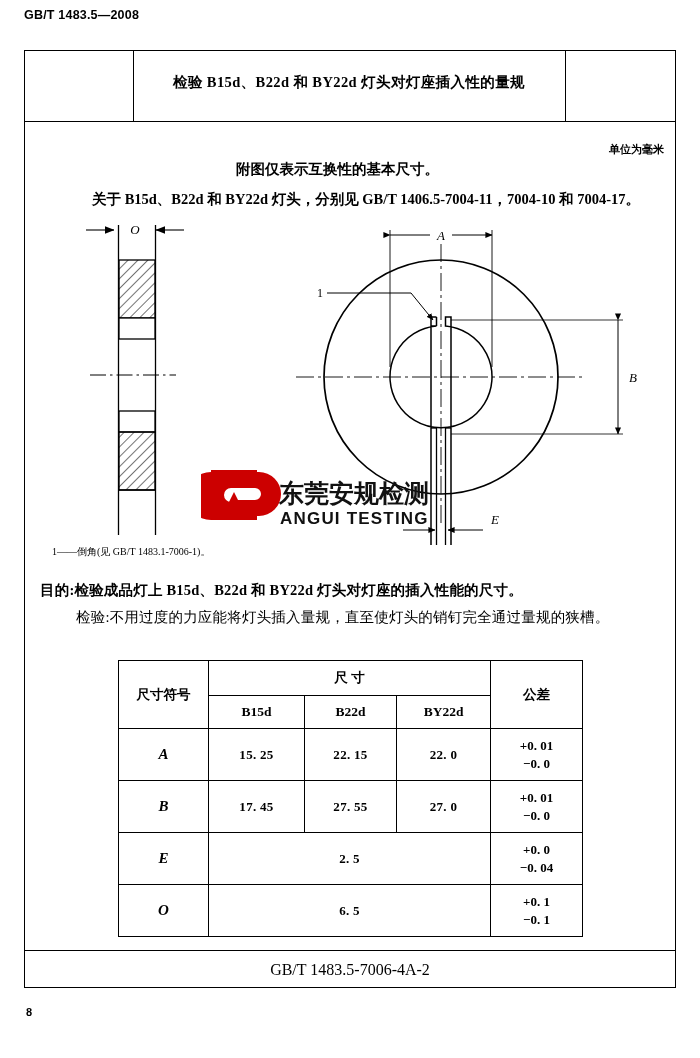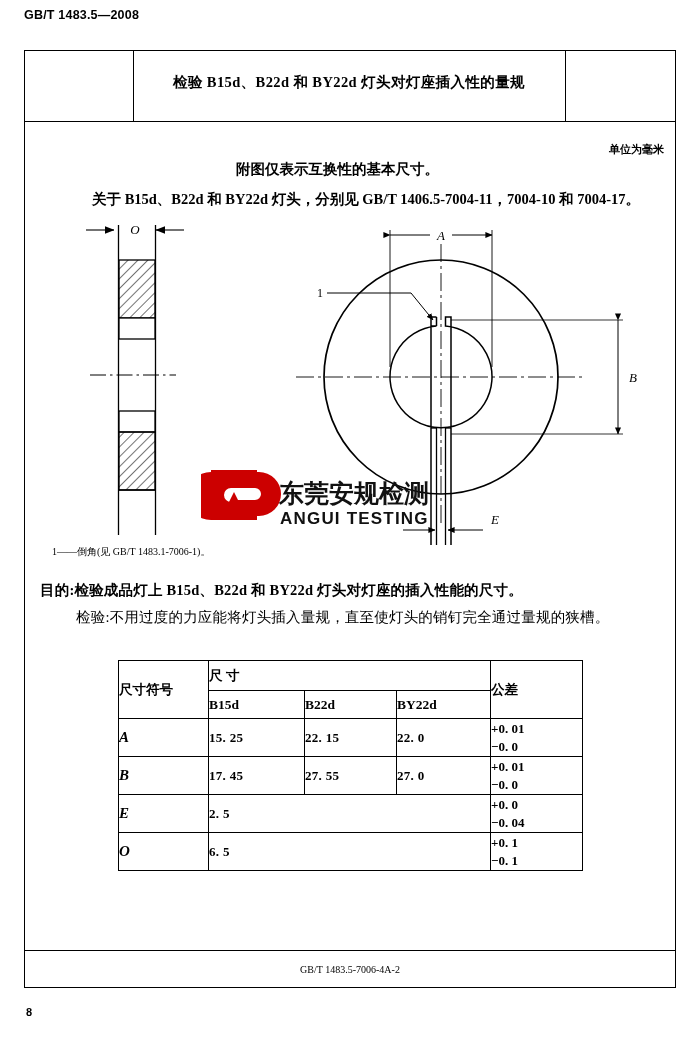--- a/index.html
+++ b/index.html
@@ -58,37 +58,37 @@
   .purpose{position:absolute;left:40px;top:581px;font-size:14.5px;font-weight:bold;letter-spacing:.2px;}
   .inspect{position:absolute;left:32px;top:608px;font-size:14.5px;font-weight:normal;letter-spacing:.2px;margin-left:44px;}
 
   
   .dtable{
     position:absolute;left:118px;top:660px;width:464px;
     border-collapse:collapse;table-layout:fixed;
   }
   .dtable td,.dtable th{
     border:1.1px solid #000;
-    vertical-align:middle;
-    font-size:13px;font-weight:bold;padding:0;
+    text-align:center;vertical-align:middle;
+    font-size:13px;font-weight:bold;padding:8px;
   }
   .dtable .sym{font-family:"Liberation Serif", serif;font-style:italic;font-size:15px;}
   .dtable .hcell{font-size:13.5px;}
   .dtable .num{font-size:13px;font-weight:bold;letter-spacing:.3px;}
   .tolbox{line-height:1.35;font-size:12.5px;white-space:pre-line;}
   .r-h1{height:30px;}
   .r-h2{height:28px;}
   .r-b{height:38px;}
 
   
   .foot-band{
     position:absolute;left:24px;top:950px;width:652px;height:38px;
     box-sizing:border-box;border-top:1.4px solid #000;
     display:flex;align-items:center;justify-content:center;
-    font-size:10px;
+    font-size:16px;
   }
   .folio{position:absolute;left:26px;top:1006px;font-family:"Liberation Sans", sans-serif;font-size:11px;font-weight:bold;}
 </style>
 </head>
 <body>
 
 <div class="page">
 
   <div class="runhead">GB/T 1483.5—2008</div>
 

